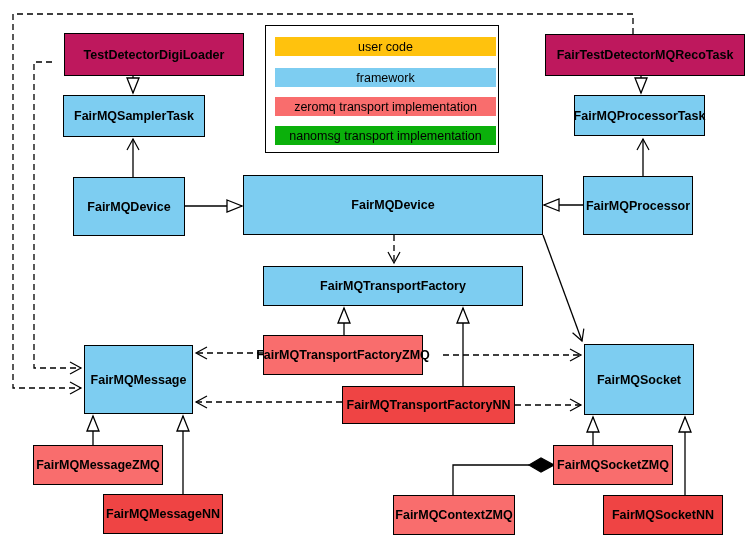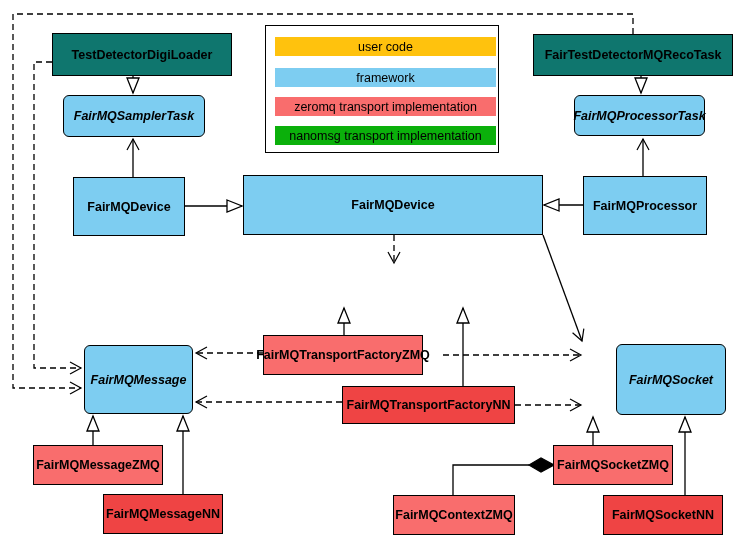--- a/index.html
+++ b/index.html
@@ -8,22 +8,22 @@
     position:relative;width:748px;height:549px;background:#ffffff;
     font-family:"Liberation Sans",sans-serif;overflow:hidden;
   }
   #wires{position:absolute;left:0;top:0;width:748px;height:549px;}
   .node{
     position:absolute;box-sizing:border-box;border:1.5px solid #000;
     display:flex;align-items:center;justify-content:center;
     font-size:12.5px;font-weight:bold;color:#000;text-align:center;
     white-space:nowrap;z-index:2;
   }
-  .abstract{font-style:italic;border-radius:6px;}
-  .cat-user{background:#0f766e;}
+  .abstract{}
+  .cat-user{background:#be185d;margin-left:12px;}
   .cat-framework{background:#7DCDF1;}
   .cat-zmq{background:#F96D6D;}
   .cat-nn{background:#ef4444;}
   .legend{
     position:absolute;left:265px;top:25px;width:234px;height:128px;
     box-sizing:border-box;border:1.5px solid #000;background:#fff;z-index:2;
   }
   .legend-bar{
     position:absolute;left:9px;width:221px;height:19px;
     display:flex;align-items:center;justify-content:center;
@@ -89,30 +89,31 @@
   <div class="node cat-user" style="left:533px;top:34px;width:200px;height:42px">FairTestDetectorMQRecoTask</div>
 
   <div class="node cat-framework abstract" style="left:63px;top:95px;width:142px;height:42px">FairMQSamplerTask</div>
 
   <div class="node cat-framework abstract" style="left:574px;top:95px;width:131px;height:41px">FairMQProcessorTask</div>
 
   <div class="node cat-framework" style="left:73px;top:177px;width:112px;height:59px">FairMQDevice</div>
 
   <div class="node cat-framework" style="left:243px;top:175px;width:300px;height:60px">FairMQDevice</div>
 
-  <div class="node cat-framework" style="left:583px;top:176px;width:124px;height:59px">FairMQProcessor</div>
+  <div class="node cat-framework" style="left:583px;top:176px;width:110px;height:59px">FairMQProcessor</div>
 
+  <div class="node cat-framework abstract" style="left:263px;top:266px;width:260px;height:40px">FairMQTransportFactory</div>
 
   <div class="node cat-zmq" style="left:263px;top:335px;width:160px;height:40px">FairMQTransportFactoryZMQ</div>
 
   <div class="node cat-framework abstract" style="left:84px;top:345px;width:109px;height:69px">FairMQMessage</div>
 
   <div class="node cat-nn" style="left:342px;top:386px;width:173px;height:38px">FairMQTransportFactoryNN</div>
 
-  <div class="node cat-framework abstract" style="left:616px;top:344px;width:110px;height:71px">FairMQSocket</div>
+  <div class="node cat-framework abstract" style="left:584px;top:344px;width:110px;height:71px">FairMQSocket</div>
 
   <div class="node cat-zmq" style="left:33px;top:445px;width:130px;height:40px">FairMQMessageZMQ</div>
 
   <div class="node cat-zmq" style="left:553px;top:445px;width:120px;height:40px">FairMQSocketZMQ</div>
 
   <div class="node cat-nn" style="left:103px;top:494px;width:120px;height:40px">FairMQMessageNN</div>
 
   <div class="node cat-zmq" style="left:393px;top:495px;width:122px;height:40px">FairMQContextZMQ</div>
 
   <div class="node cat-nn" style="left:603px;top:495px;width:120px;height:40px">FairMQSocketNN</div>

